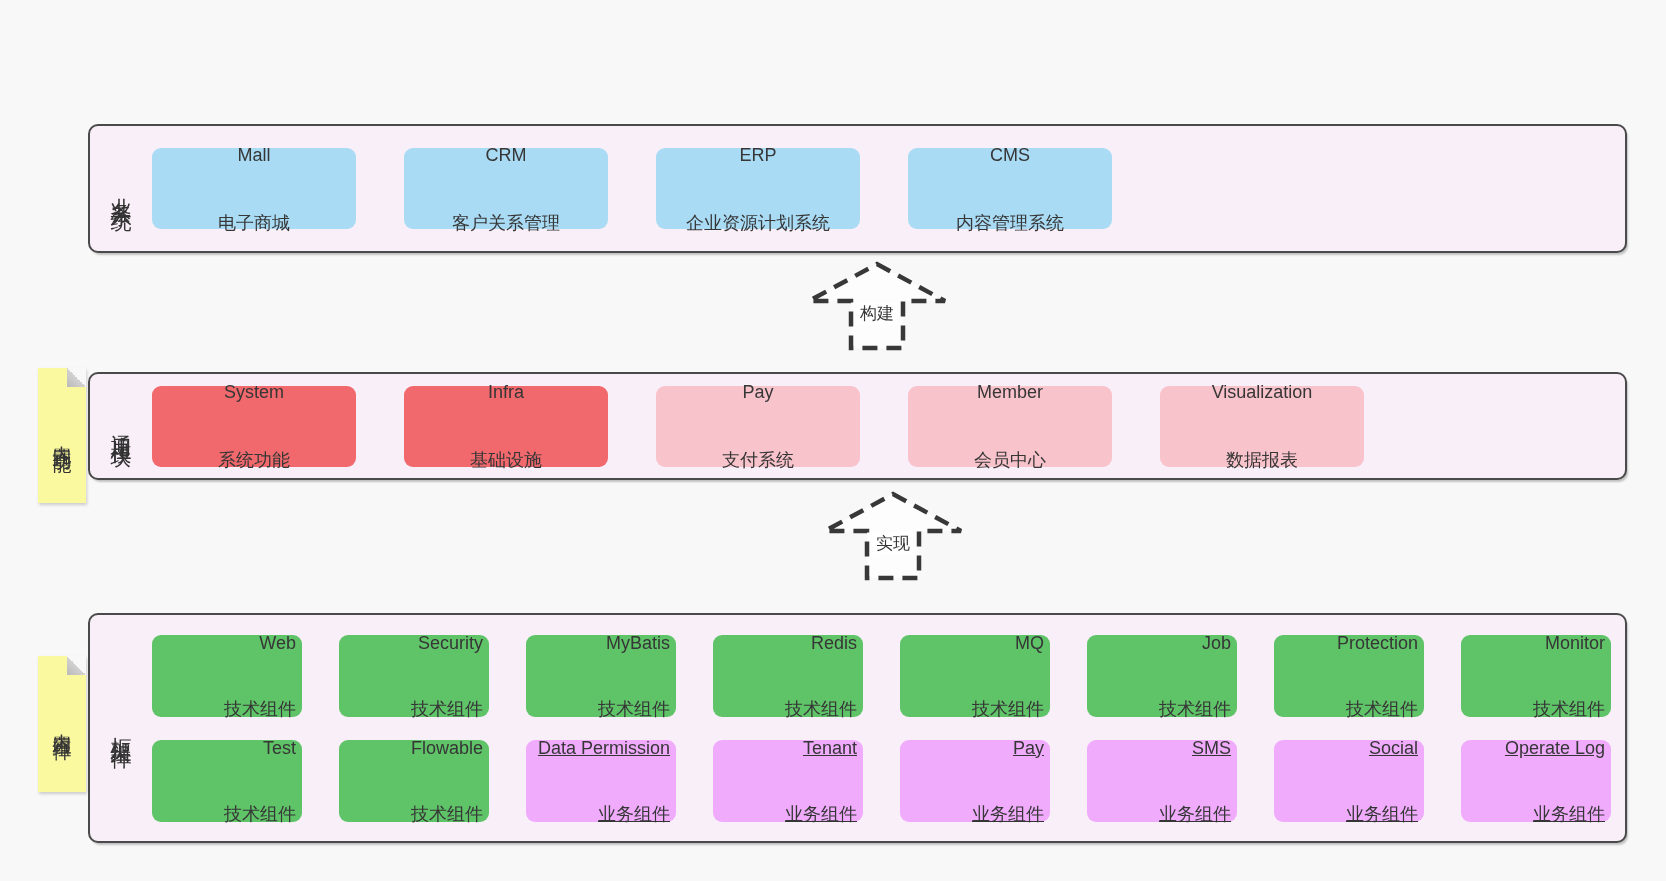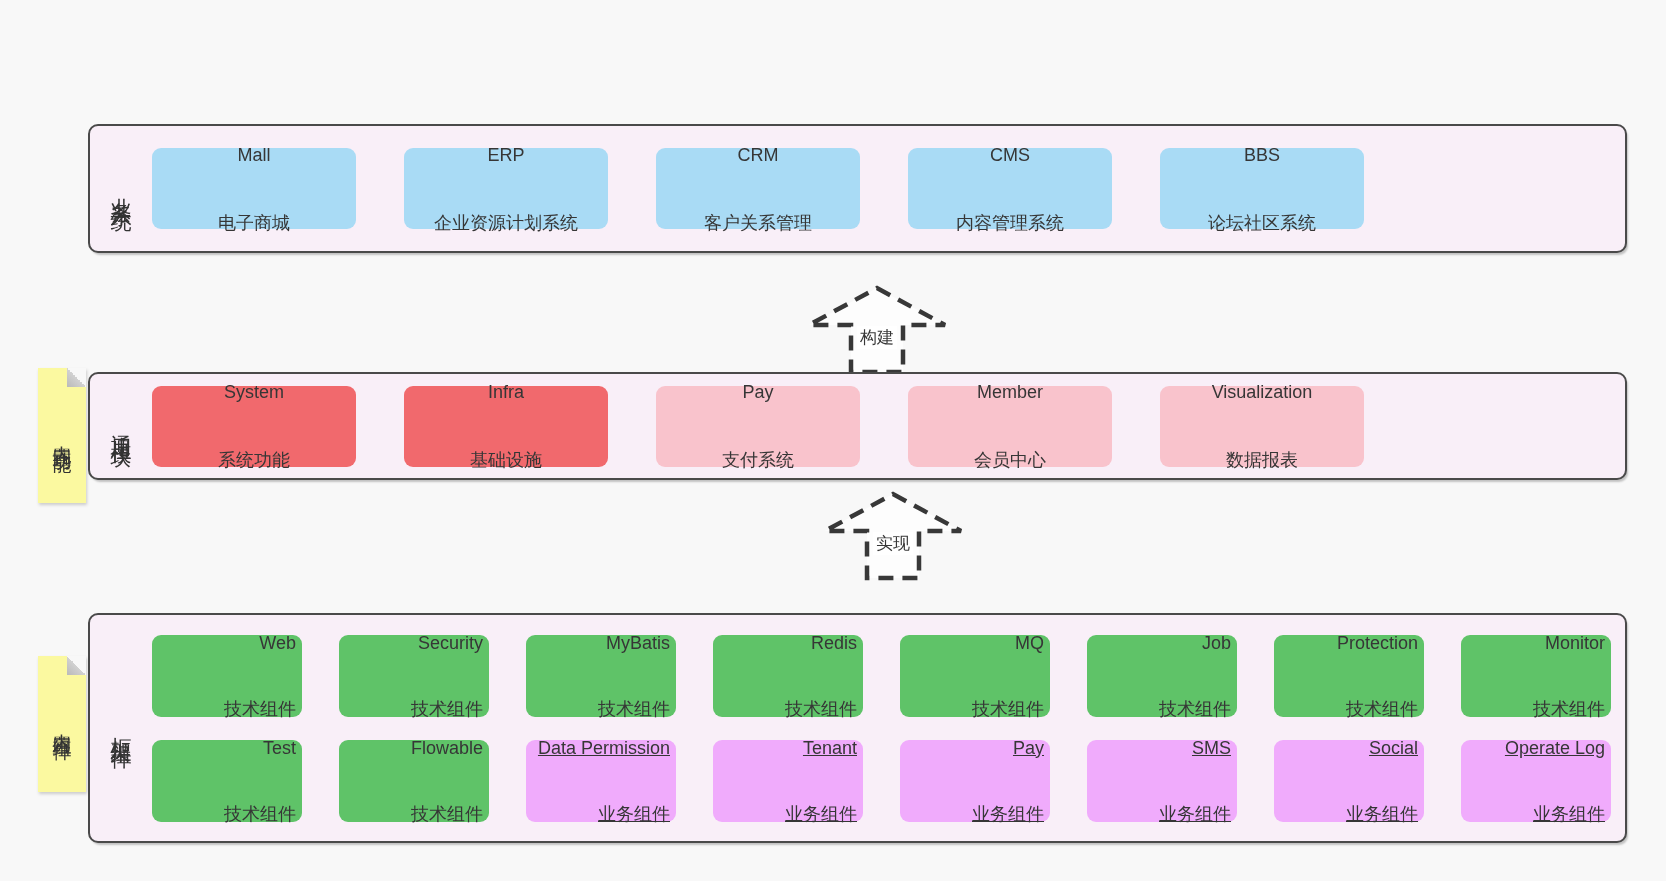--- a/index.html
+++ b/index.html
@@ -58,54 +58,50 @@
     background:linear-gradient(225deg,#f8f8f8 0%,#f8f8f8 50%,#d2d2d2 50%,#b9b9b9 100%);
   }
   
   .arrow{position:absolute;width:142px;height:92px;}
   .arrow svg{display:block;width:142px;height:92px;}
   .arrow-label{
     position:absolute;top:42px;left:50%;transform:translateX(-50%);
     background:#ffffff;padding:0 3px;font-size:17px;color:#383838;white-space:nowrap;
   }
   #layer-business{top:124px;height:129px;}
-  #arrow-build{top:284px;left:806px;font-family:Liberation Mono, monospace;}
+  #arrow-build{top:260px;left:806px;font-family:Liberation Mono, monospace;}
   #layer-modules{top:372px;height:108px;}
   #note-functions{top:368px;height:135px;}
   #arrow-implement{top:490px;left:822px;}
   #layer-components{top:613px;height:230px;}
   #note-components{top:656px;height:136px;}
 </style>
 </head>
 <body>
 
 <div class="layer" id="layer-business">
   <div class="layer-label">
     <span class="vtext">业务系统</span>
   </div>
   <div class="boxrow">
     <div class="box blue">
       <div class="t">Mall</div>
       <div class="s">电子商城</div>
     </div>
     <div class="box blue">
+      <div class="t">CRM</div>
+      <div class="s">客户关系管理</div>
+    </div>
+    <div class="box blue">
       <div class="t">ERP</div>
       <div class="s">企业资源计划系统</div>
     </div>
     <div class="box blue">
-      <div class="t">CRM</div>
-      <div class="s">客户关系管理</div>
-    </div>
-    <div class="box blue">
       <div class="t">CMS</div>
       <div class="s">内容管理系统</div>
-    </div>
-    <div class="box blue">
-      <div class="t">BBS</div>
-      <div class="s">论坛社区系统</div>
     </div>
   </div>
 </div>
 
 <div class="arrow" id="arrow-build">
   <svg viewBox="0 0 142 92">
     <polygon points="71,4 139,41 97,41 97,88 45,88 45,41 3,41" fill="#fdfdfd" stroke="#383838" stroke-width="4.5" stroke-dasharray="15 9"></polygon>
   </svg>
   <span class="arrow-label">构建</span>
 </div>

